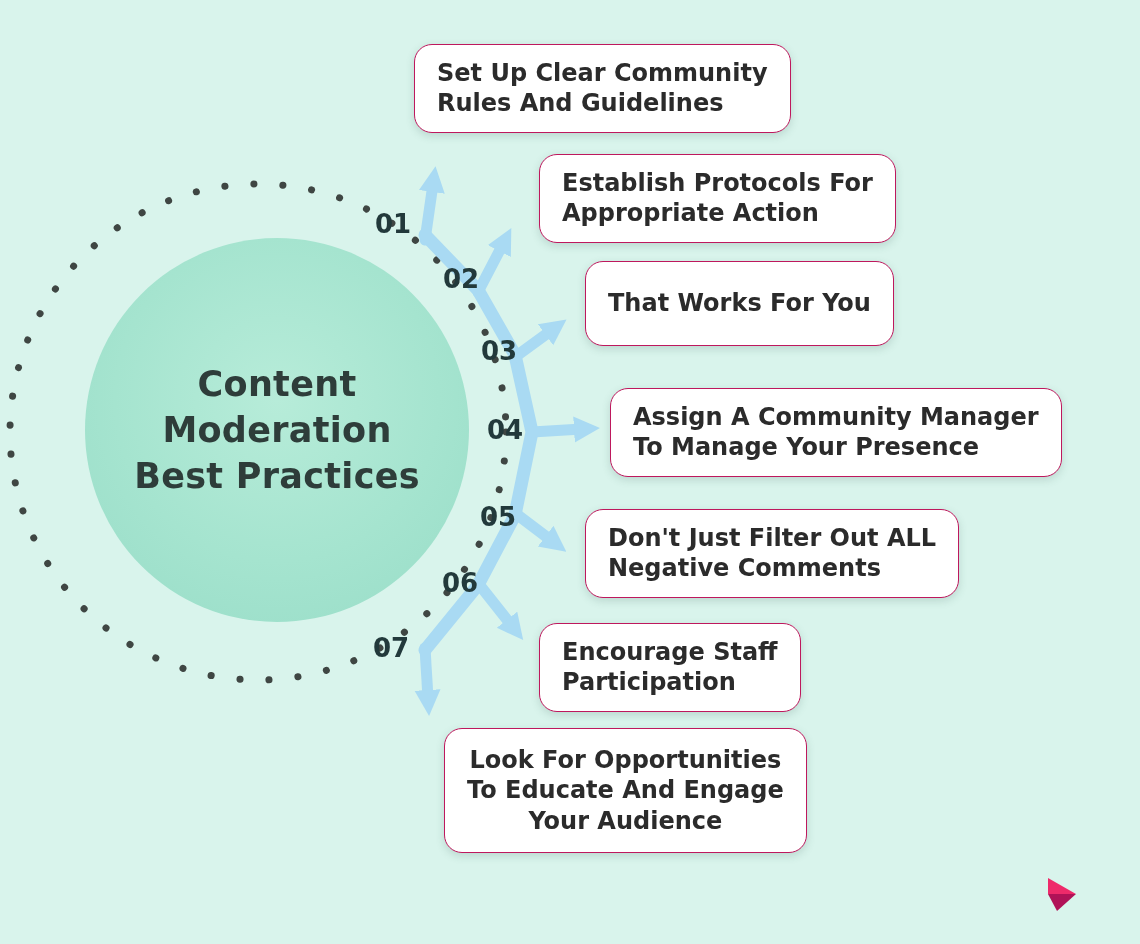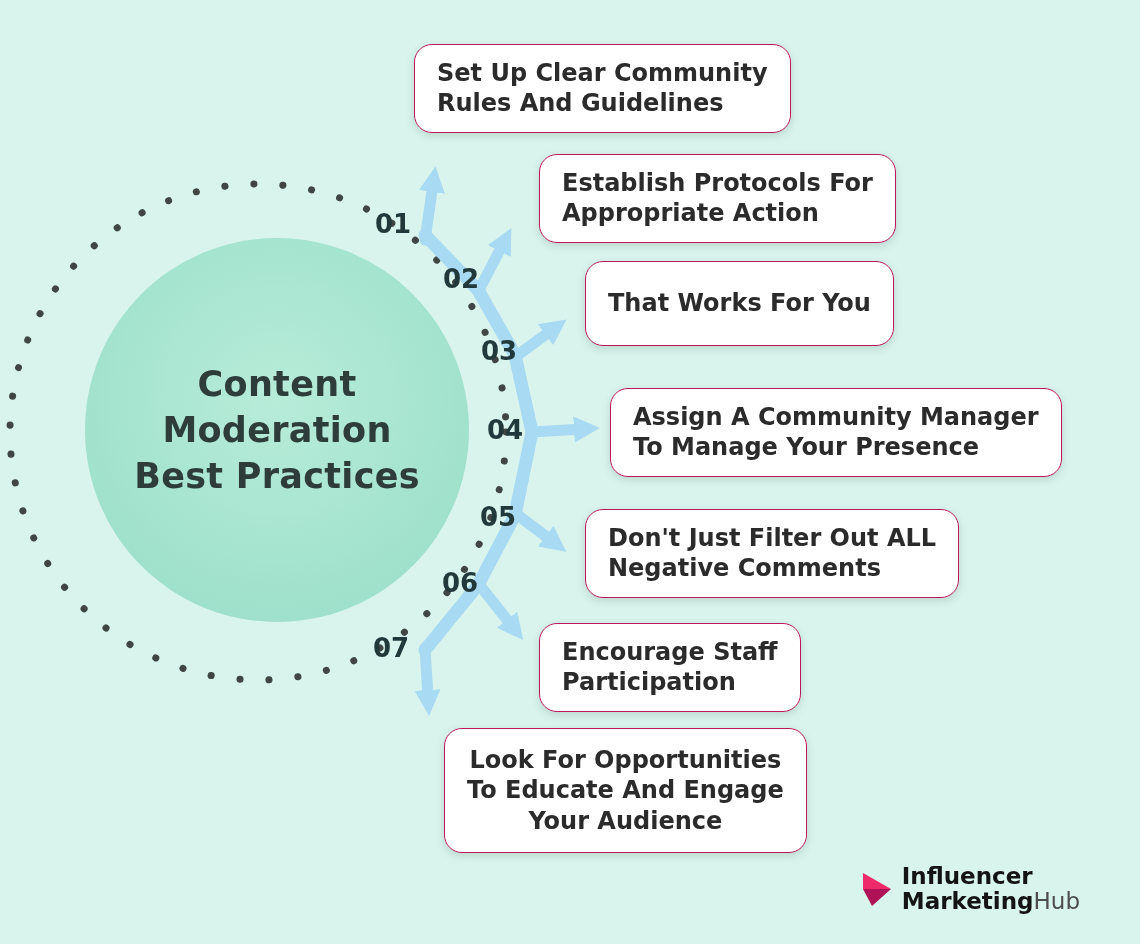--- a/index.html
+++ b/index.html
@@ -110,19 +110,15 @@
     <div class="step-line">Look For Opportunities</div>
     <div class="step-line">To Educate And Engage</div>
     <div class="step-line">Your Audience</div>
   </div>
 
   <div class="logo">
     <svg width="36" height="40" viewBox="0 0 36 40">
       <polygon points="4,4 32,20 4,20" fill="#ee2a6a"></polygon>
       <polygon points="4,20 32,20 13,37" fill="#b01257"></polygon>
     </svg>
-    <div class="logo-text">
-      <div class="logo-line1">Influencer</div>
-      <div class="logo-line2"><span class="logo-bold">Marketing</span><span class="logo-light">Hub</span></div>
-    </div>
   </div>
 
 </div>
 
 </body></html>

